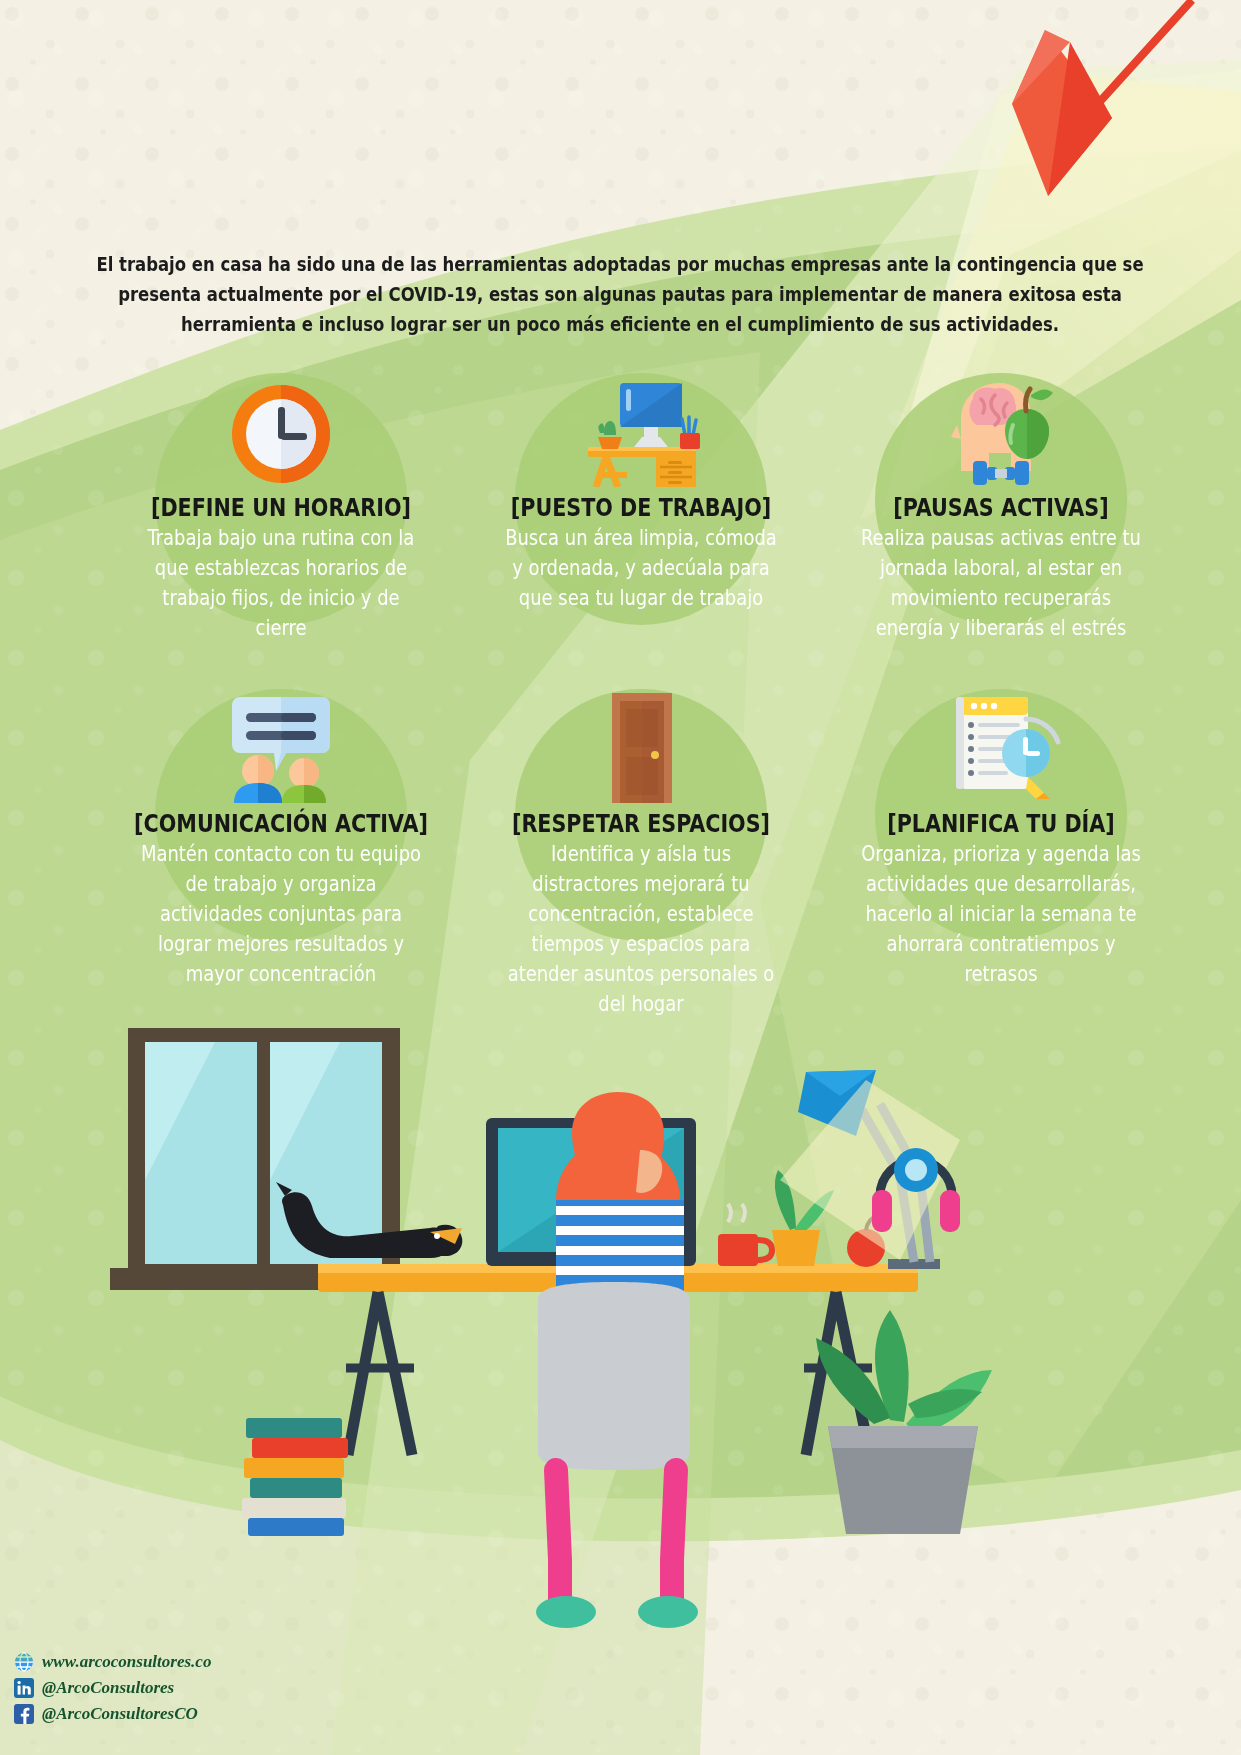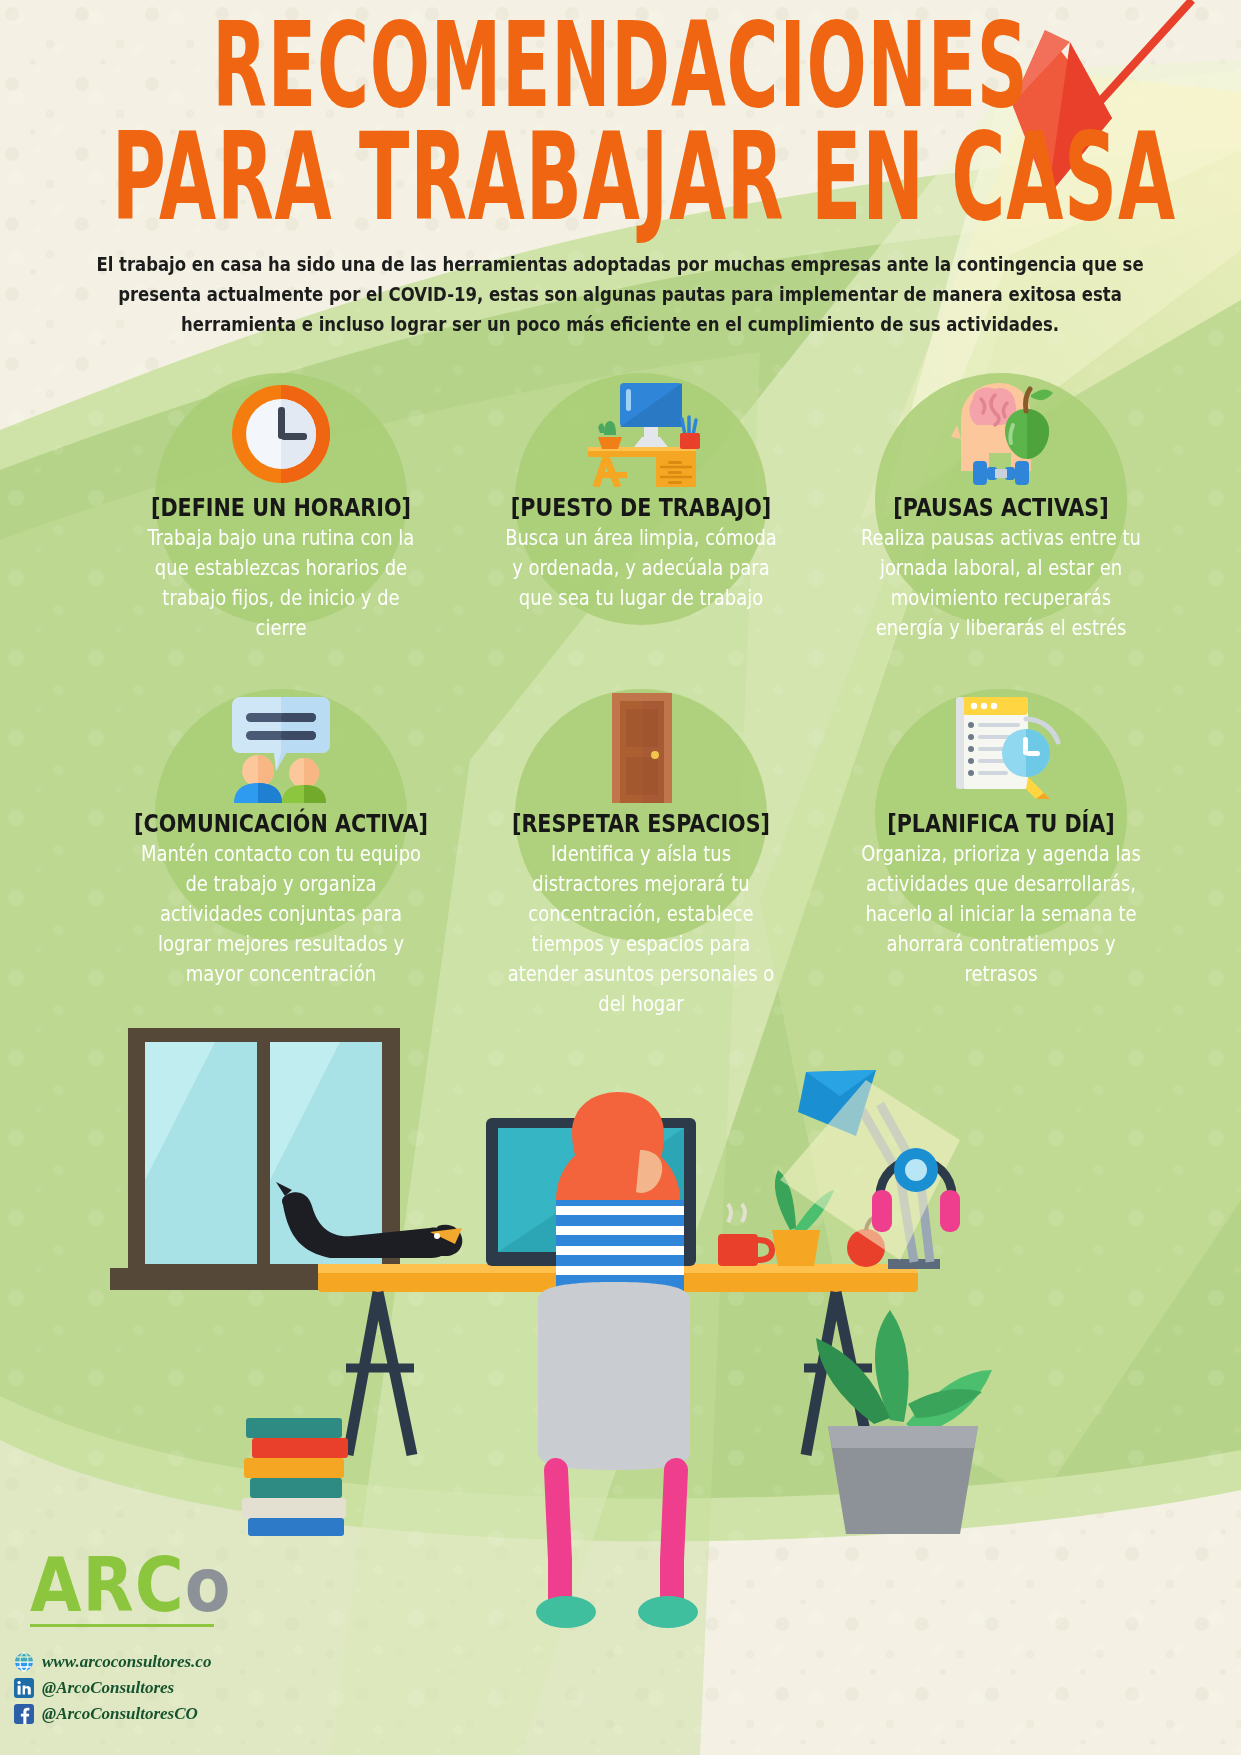--- a/index.html
+++ b/index.html
@@ -244,24 +244,20 @@
           <path d="M906,1424 q46,-54 86,-54 q-22,52 -74,64 Z" fill="#4bbf6e"></path>
           <path d="M874,1424 q-54,-40 -58,-86 q52,22 74,80 Z" fill="#2f8f4e"></path>
           <path d="M908,1404 q40,-22 74,-12 q-30,26 -66,26 Z" fill="#3aa55a"></path>
           <path d="M828,1426 h150 l-18,108 h-114 Z" fill="#8d9298"></path>
           <path d="M828,1426 h150 l-4,22 h-142 Z" fill="#a6aab0"></path>
         </g>
       </g>
     </g>
   </svg>
 
-  <div class="title-block">
-    <div class="title-line l1">RECOMENDACIONES</div>
-    <div class="title-line l2">PARA TRABAJAR EN CASA</div>
-  </div>
 
   <p class="intro">El trabajo en casa ha sido una de las herramientas adoptadas por muchas empresas ante la contingencia que se presenta actualmente por el COVID-19, estas son algunas pautas para implementar de manera exitosa esta herramienta e incluso lograr ser un poco más eficiente en el cumplimiento de sus actividades.</p>
 
   <div class="cards">
 
     <div class="row r1">
 
       <div class="card">
         <div class="blob"></div>
         <div class="inner">
@@ -425,24 +421,20 @@
               <path d="M86,28 a34,34 0 0 1 32,23" stroke="#cfd6de" stroke-width="5" fill="none" stroke-linecap="round"></path>
             </svg>
           </div>
           <div class="card-title">[PLANIFICA TU DÍA]</div>
           <div class="card-body">Organiza, prioriza y agenda las actividades que desarrollarás, hacerlo al iniciar la semana te ahorrará contratiempos y retrasos</div>
         </div>
       </div>
     </div>
   </div>
 
-  <div class="logo">
-    <div class="logo-word"><span>ARC</span><span class="gray">o</span></div>
-    <div class="logo-rule"></div>
-  </div>
 
   <div class="social">
     <div class="social-row">
       <svg class="sic" viewBox="0 0 20 20">
         <circle cx="10" cy="10" r="9" fill="#2f9bf0"></circle>
         <ellipse cx="10" cy="10" rx="4" ry="9" fill="none" stroke="#fff" stroke-width="1.3"></ellipse>
         <path d="M1,10 h18 M3,5 h14 M3,15 h14" stroke="#fff" stroke-width="1.3" fill="none"></path>
         <path d="M1,10 a9,9 0 0 1 18,0 Z" fill="#6ec06a" opacity="0.35"></path>
       </svg>
       <span>www.arcoconsultores.co</span>

